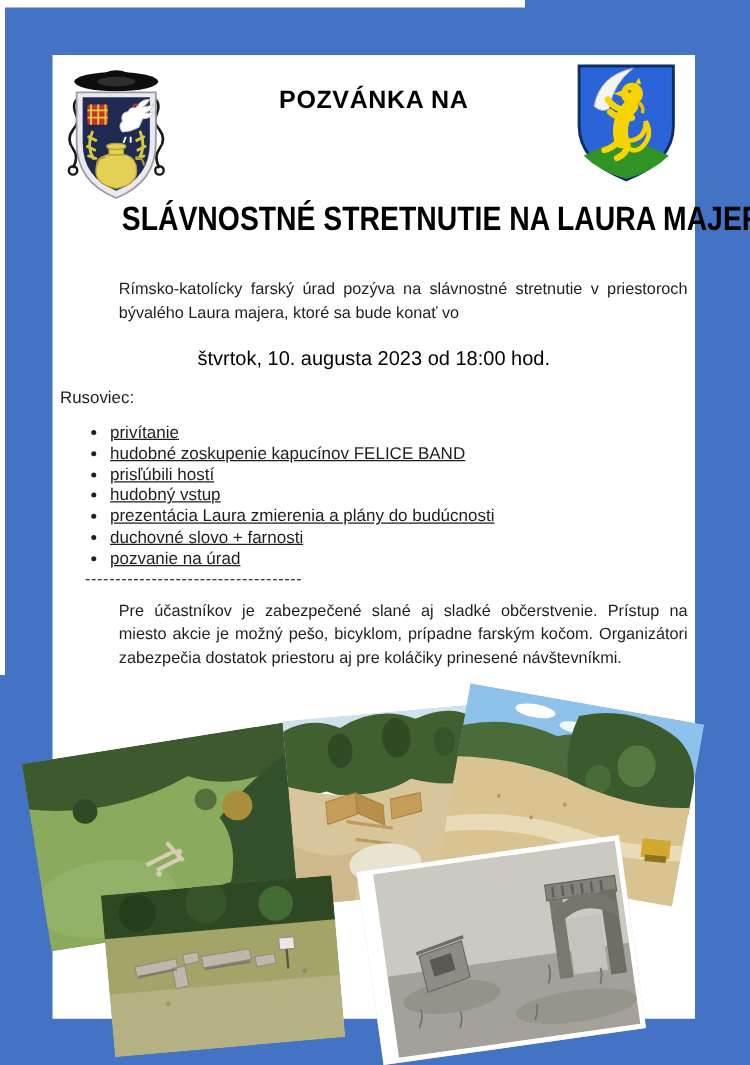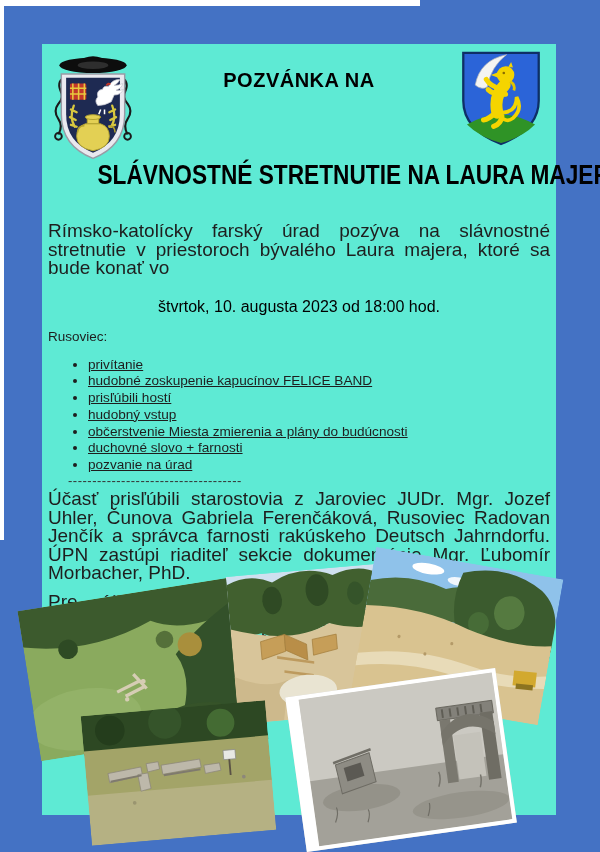--- a/index.html
+++ b/index.html
@@ -13,39 +13,39 @@
     background:var(--frame-blue);
     position:relative;
     overflow:hidden;
     color:var(--text);
   }
   .sliver-left{position:absolute;left:0;top:0;width:4px;height:540px;background:#fff;}
   .sliver-top{position:absolute;left:0;top:0;width:420px;height:6px;background:#fff;}
 
   .content{
     position:absolute;left:42px;top:44px;width:514px;height:771px;
-    background:#5eead4;
+    background:#ffffff;
     padding:24px 6px 0;
   }
 
   
   .emblem-left{position:absolute;left:3px;top:2px;width:96px;height:124px;}
   .emblem-right{position:absolute;right:9px;top:2px;width:92px;height:102px;}
 
   .kicker{
     text-align:center;font-weight:bold;font-size:20px;line-height:24px;color:#000;
     letter-spacing:.5px;
   }
   .title{
     margin-top:66px;text-align:center;font-weight:bold;font-size:27px;line-height:34px;color:#000;
     white-space:nowrap;
   }
   .title .squeeze{display:inline-block;transform:scaleX(.84);transform-origin:center;}
 
-  .body-text{font-size:19px;line-height:18.5px;text-align:justify;}
+  .body-text{font-size:13px;line-height:18.5px;text-align:justify;margin-left:47px;}
   .intro{margin-top:30px;}
   .date-line{margin-top:18px;text-align:center;font-weight:normal;font-size:16px;line-height:22px;color:#000;}
   .program-label{margin-top:9px;font-size:13.5px;line-height:19px;}
   ul.program{
     margin-top:11px;list-style:disc;padding-left:40px;
   }
   ul.program li{font-size:13.6px;line-height:16.8px;text-decoration:underline;}
   .separator{font-size:13px;line-height:14px;margin-left:20px;color:#333;letter-spacing:.5px;}
   .p-guests{margin-top:2px;}
   .p-info{margin-top:10px;}
@@ -132,28 +132,27 @@
 
   <p class="date-line">štvrtok, 10. augusta 2023 od 18:00 hod.</p>
 
   <p class="program-label">Rusoviec:</p>
 
   <ul class="program">
     <li>privítanie</li>
     <li>hudobné zoskupenie kapucínov FELICE BAND</li>
     <li>prisľúbili hostí</li>
     <li>hudobný vstup</li>
-    <li>občerstvenie Miesta zmierenia a plány do budúcnosti</li>
+    <li>prezentácia Laura zmierenia a plány do budúcnosti</li>
     <li>duchovné slovo + farnosti</li>
     <li>pozvanie na úrad</li>
   </ul>
 
   <div class="separator">------------------------------------</div>
 
-  <p class="body-text p-guests">Účasť prisľúbili starostovia z Jaroviec JUDr. Mgr. Jozef Uhler, Čunova Gabriela Ferenčáková, Rusoviec Radovan Jenčík a správca farnosti rakúskeho Deutsch Jahrndorfu. ÚPN zastúpi riaditeľ sekcie dokumentácie Mgr. Ľubomír Morbacher, PhD.</p>
 
   <p class="body-text p-info">Pre účastníkov je zabezpečené slané aj sladké občerstvenie. Prístup na miesto akcie je možný pešo, bicyklom, prípadne farským kočom. Organizátori zabezpečia dostatok priestoru aj pre koláčiky prinesené návštevníkmi.</p>
 
 </div>
 
 <div class="collage">
 
   <div class="photo photo1">
     <svg viewBox="0 0 200 140" preserveAspectRatio="none">
       <rect width="200" height="140" fill="#8aaa5e"></rect>

